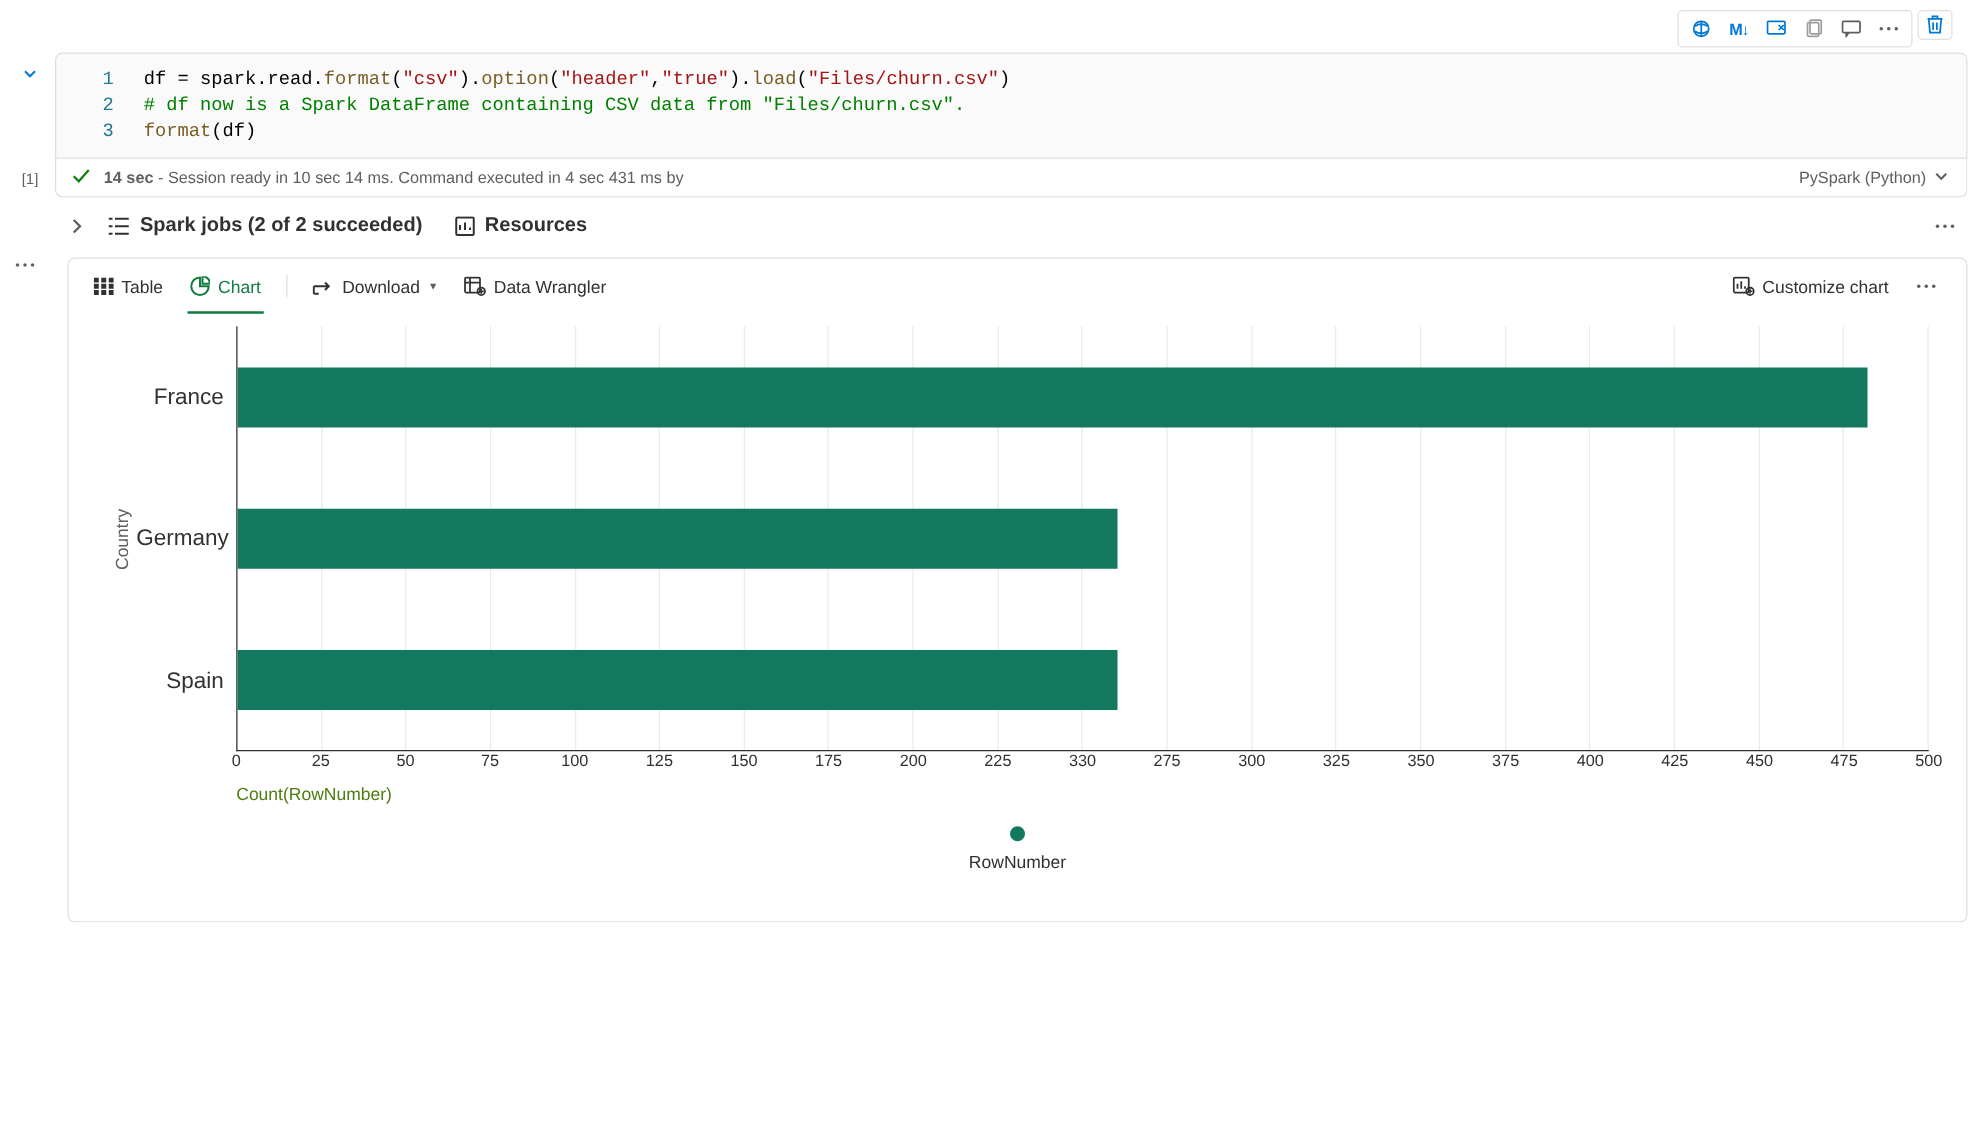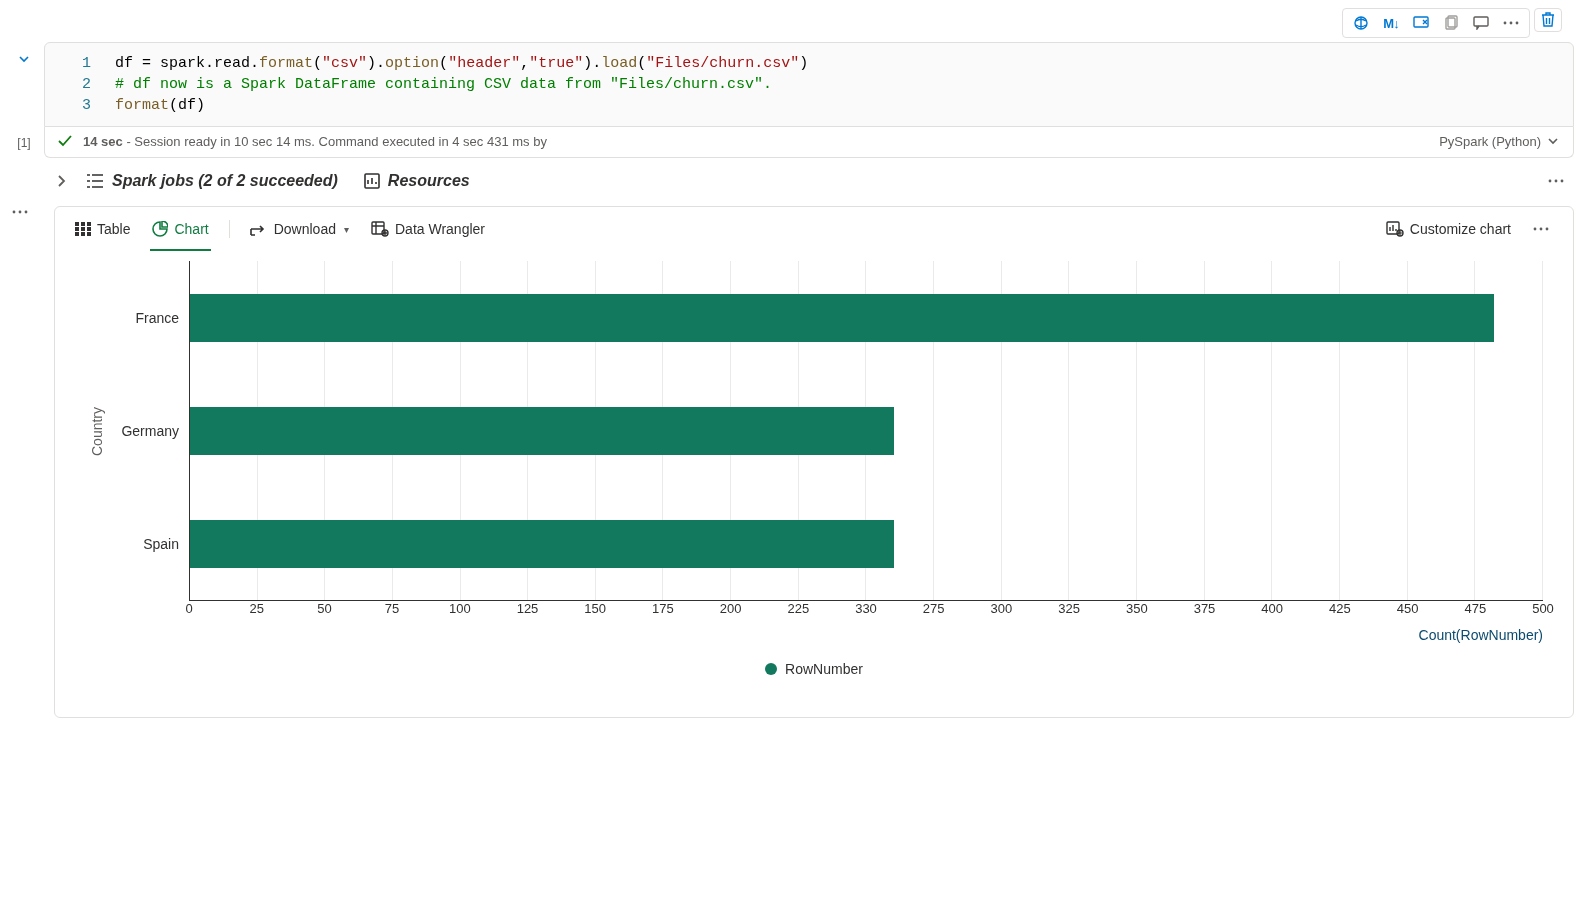--- a/index.html
+++ b/index.html
@@ -56,21 +56,21 @@
     border-top:none;
     font-size:13px; color:#605e5c;
   }
   .status-left { display:flex; align-items:center; gap:10px; }
   .exec-label { width:40px; display:flex; justify-content:center; color:#605e5c; font-size:12px; padding-top:0;}
   .check { color:#107c10; }
   .status-right { display:flex; align-items:center; gap:6px; color:#605e5c;}
   .chev { color:#605e5c; }
 
   
-  .jobs-row { display:flex; align-items:center; padding: 14px 10px 16px 50px; gap:18px; position:relative;font-style:italic;}
+  .jobs-row { display:flex; align-items:center; padding: 14px 10px 16px 50px; gap:18px; position:relative;}
   .jobs-row .expander { color:#605e5c; }
   .jobs-label { font-weight:600; font-size:16px; color:#323130; display:flex; align-items:center; gap:8px;}
   .res-label { font-weight:600; font-size:16px; color:#323130; display:flex; align-items:center; gap:8px; margin-left:8px;text-align:center;}
   .jobs-row .more { position:absolute; right:10px; color:#605e5c; }
 
   .side-more {
     position:absolute; left:12px; top: 210px; color:#605e5c;
     display:flex; align-items:center; gap:2px; flex-direction:row;
   }
 
@@ -94,32 +94,32 @@
 
   
   .chart-wrap { padding: 10px 30px 10px 30px; }
   .chart-area { display:flex; }
   .yaxis-col { display:flex; }
   .yaxis-title {
     writing-mode: vertical-rl; transform: rotate(180deg);
     color:#605e5c; font-size:14px; display:flex; align-items:center; justify-content:center;
     padding: 0 4px; text-align:center;
   }
-  .ycat-col { display:flex; flex-direction:column; justify-content:space-around; width:80px; text-align:right; padding-right:10px; color:#323130; font-size:14px;}
+  .ycat-col { display:flex; flex-direction:column; justify-content:space-around; width:80px; text-align:right; padding-right:10px; color:#323130; font-size:18px;}
   .plot {
     flex:1; position:relative; border-left:1.5px solid #323130; border-bottom:1.5px solid #323130;
     height: 340px;
   }
   .grid-vlines { position:absolute; inset:0; display:flex; }
   .grid-vlines .gl { border-right:1px solid #eaeaea; height:100%; }
   .bars-layer { position:absolute; inset:0; display:flex; flex-direction:column; }
   .bar-slot { flex:1; display:flex; align-items:center; }
   .bar { height:48px; background:#12795f; }
-  .xtitle { text-align:right; color:#0c4a6e; font-size:14px; padding-top:6px; }
-  .legend { display:flex; align-items:center; justify-content:center; gap:8px; padding-top:18px; font-size:14px; color:#323130;}
+  .xtitle { text-align:left; color:#4d7c0f; font-size:14px; padding-top:6px; }
+  .legend { display:flex; align-items:center; justify-content:center; gap:8px; padding-top:18px; font-size:14px; color:#323130;flex-direction:column;}
   .legend .dot { width:12px; height:12px; border-radius:50%; background:#12795f; }
 
   
   .xtick-abs { position:relative; height:20px; }
   .xtick-abs span { position:absolute; transform:translateX(-50%); font-size:13px; color:#323130; }
 </style>
 </head>
 <body>
 <div class="page">
 

